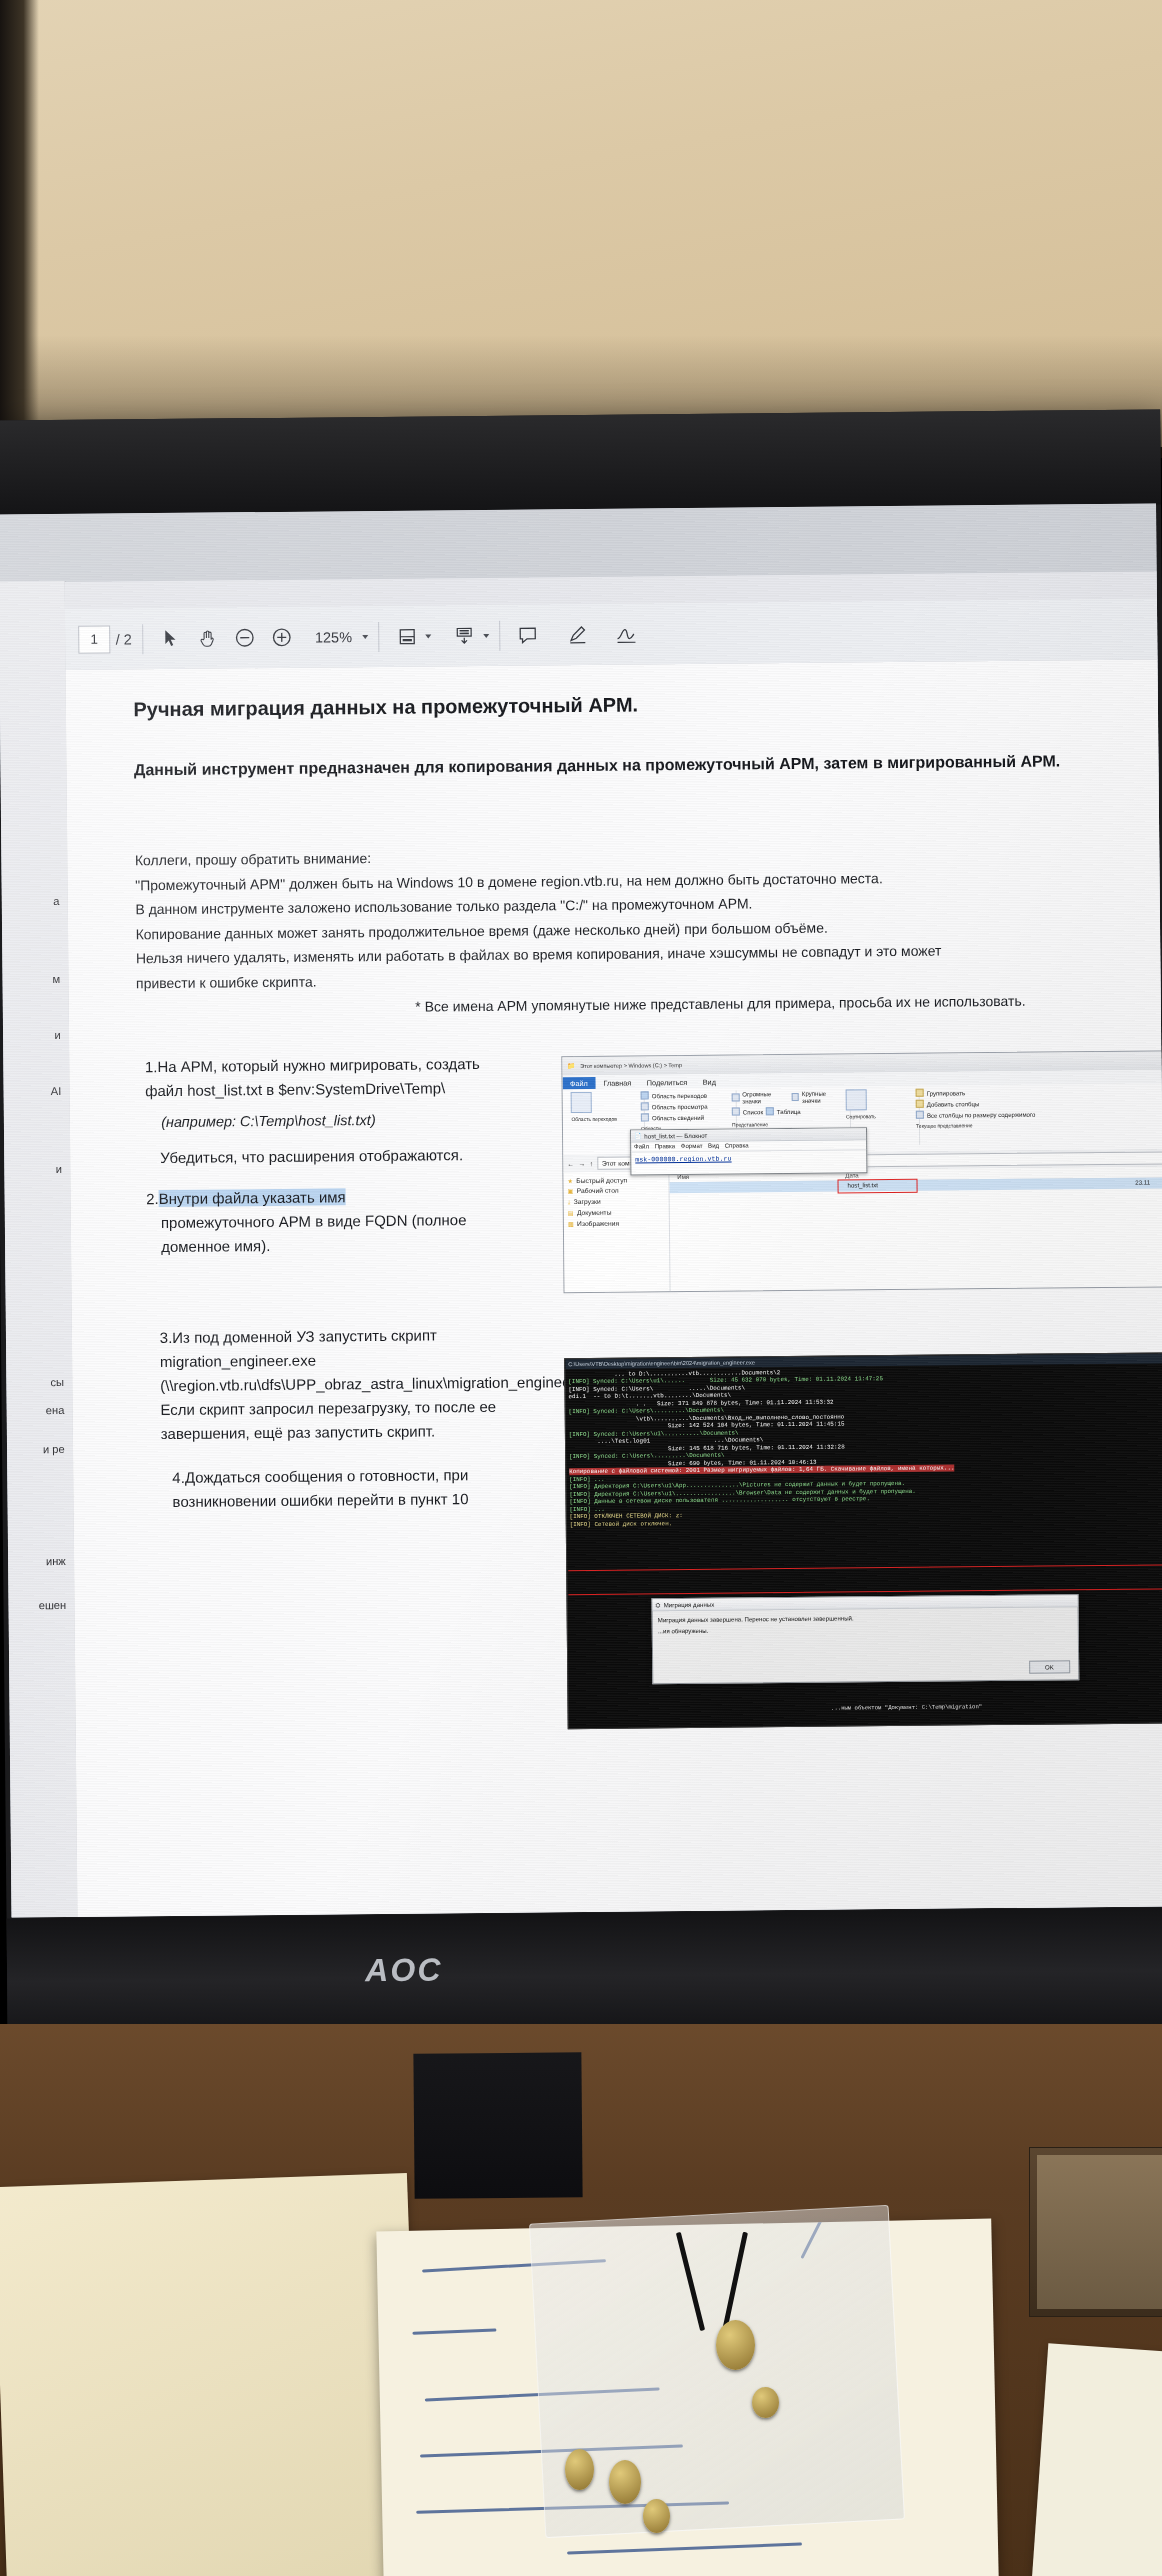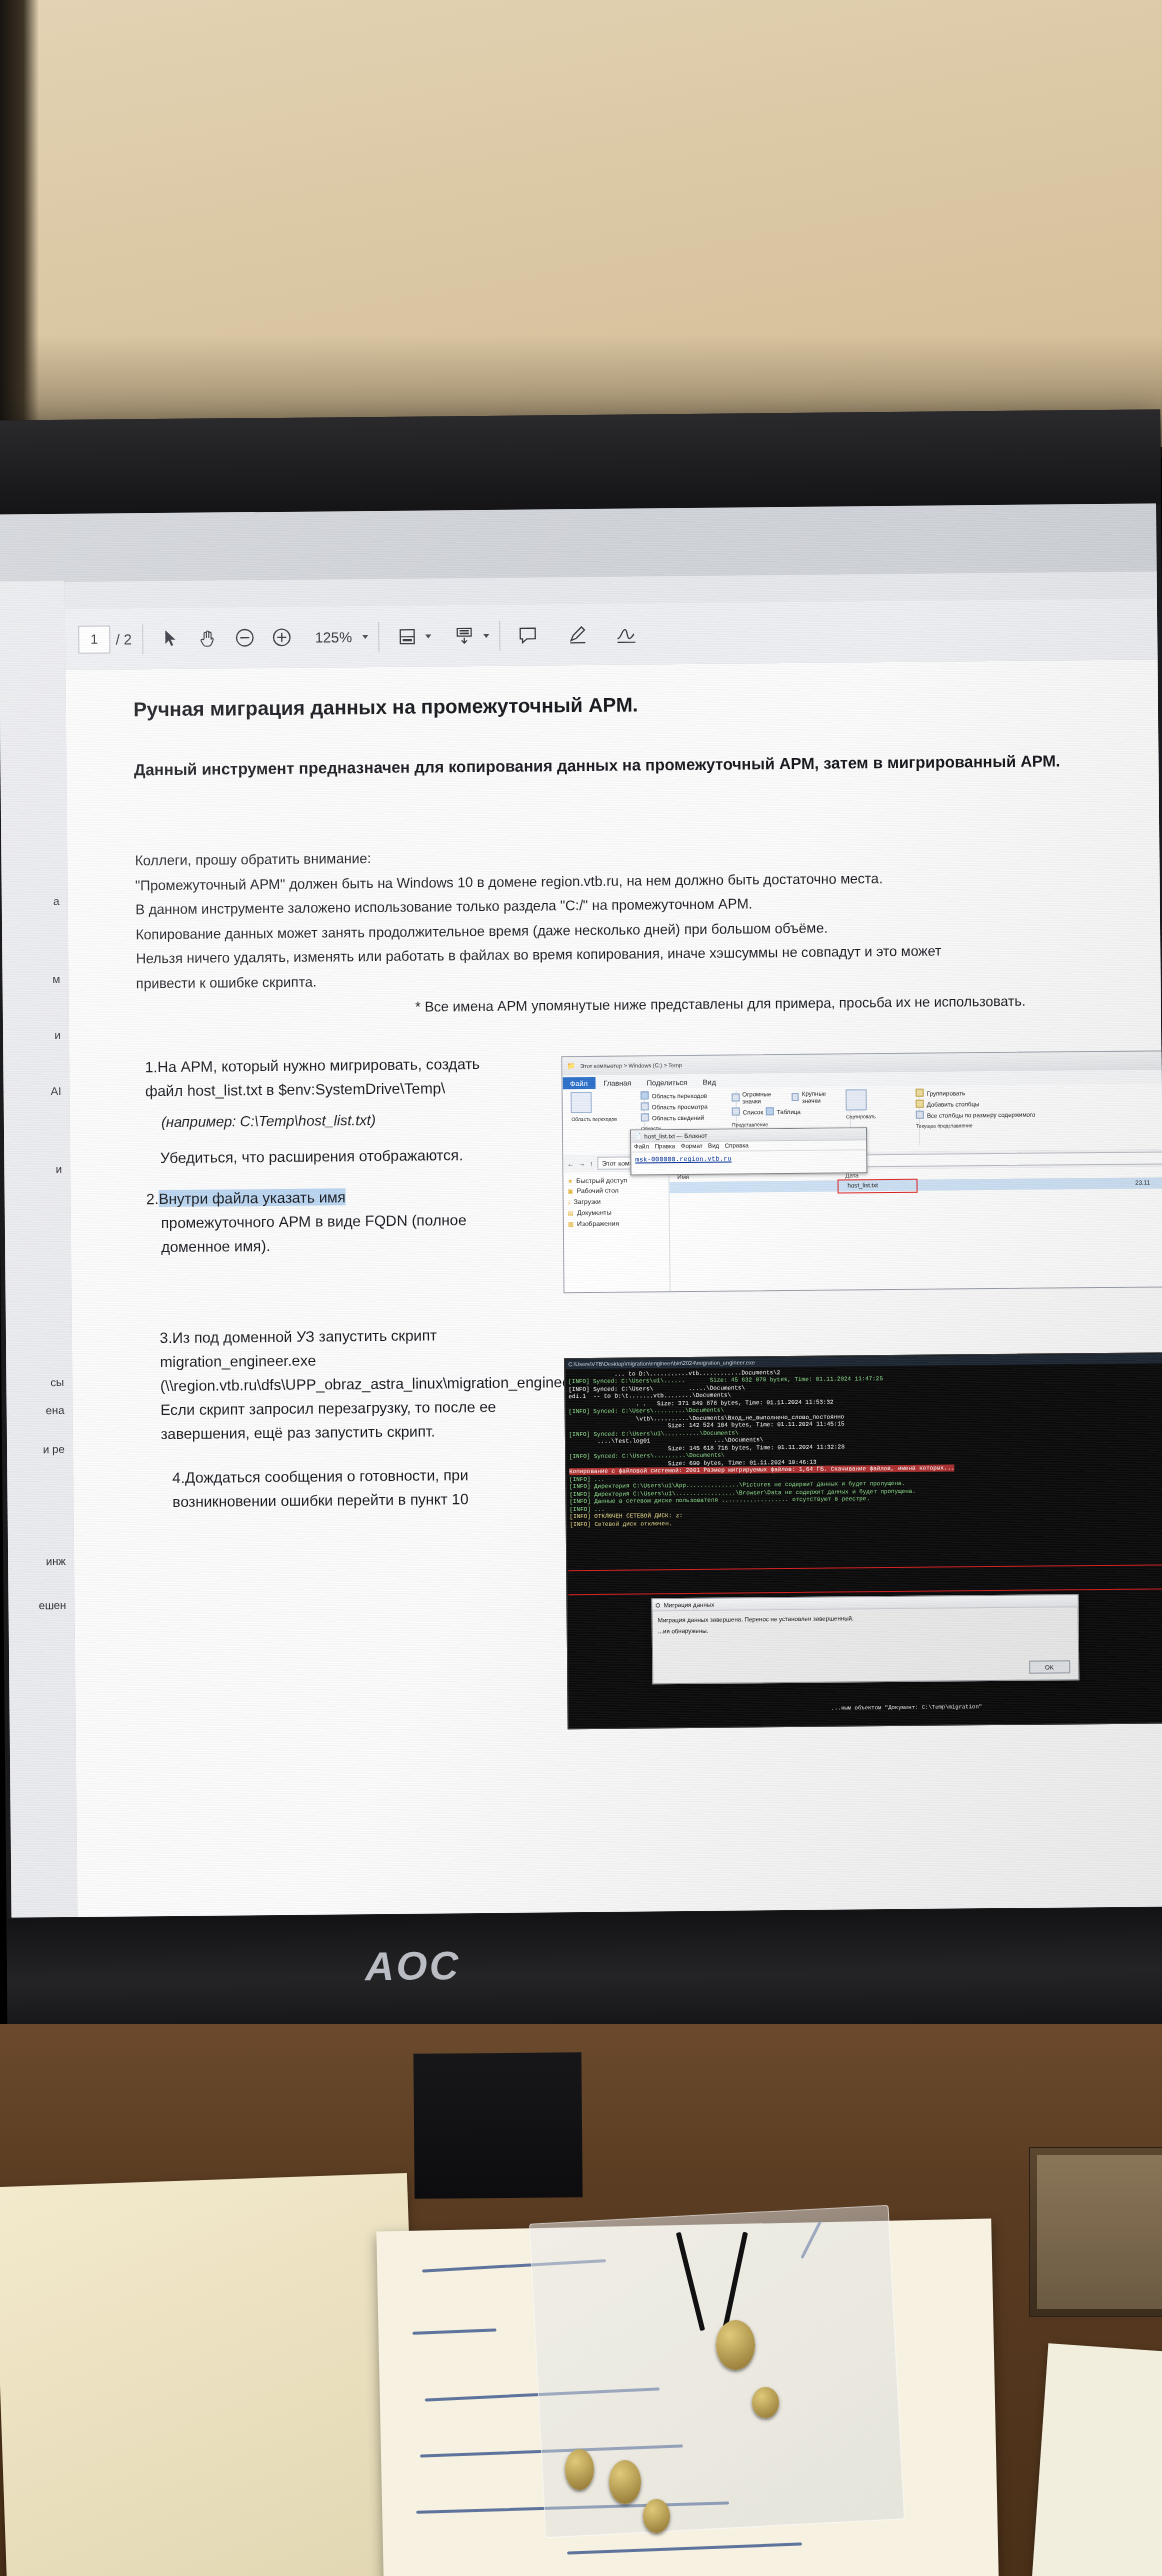--- a/index.html
+++ b/index.html
@@ -54,21 +54,21 @@
     background: linear-gradient(180deg, #2a2a2c 0%, #141416 100%);
   }
   .monitor-bezel-bottom {
     position: absolute; left: 0; bottom: 0; width: 1168px; height: 140px;
     background: linear-gradient(180deg, #131315 0%, #242427 45%, #0e0e10 100%);
   }
   .aoc-logo {
     position: absolute;
     left: 358px; bottom: 66px;
     color: #b9bcc2;
-    font-size: 40px;
+    font-size: 32px;
     font-style: italic;
     font-weight: bold;
     letter-spacing: 2.2px;
     font-family: "Liberation Sans", sans-serif;
   }
 
   
   .screen {
     position: absolute;
     left: 4.5px; top: 94px;

